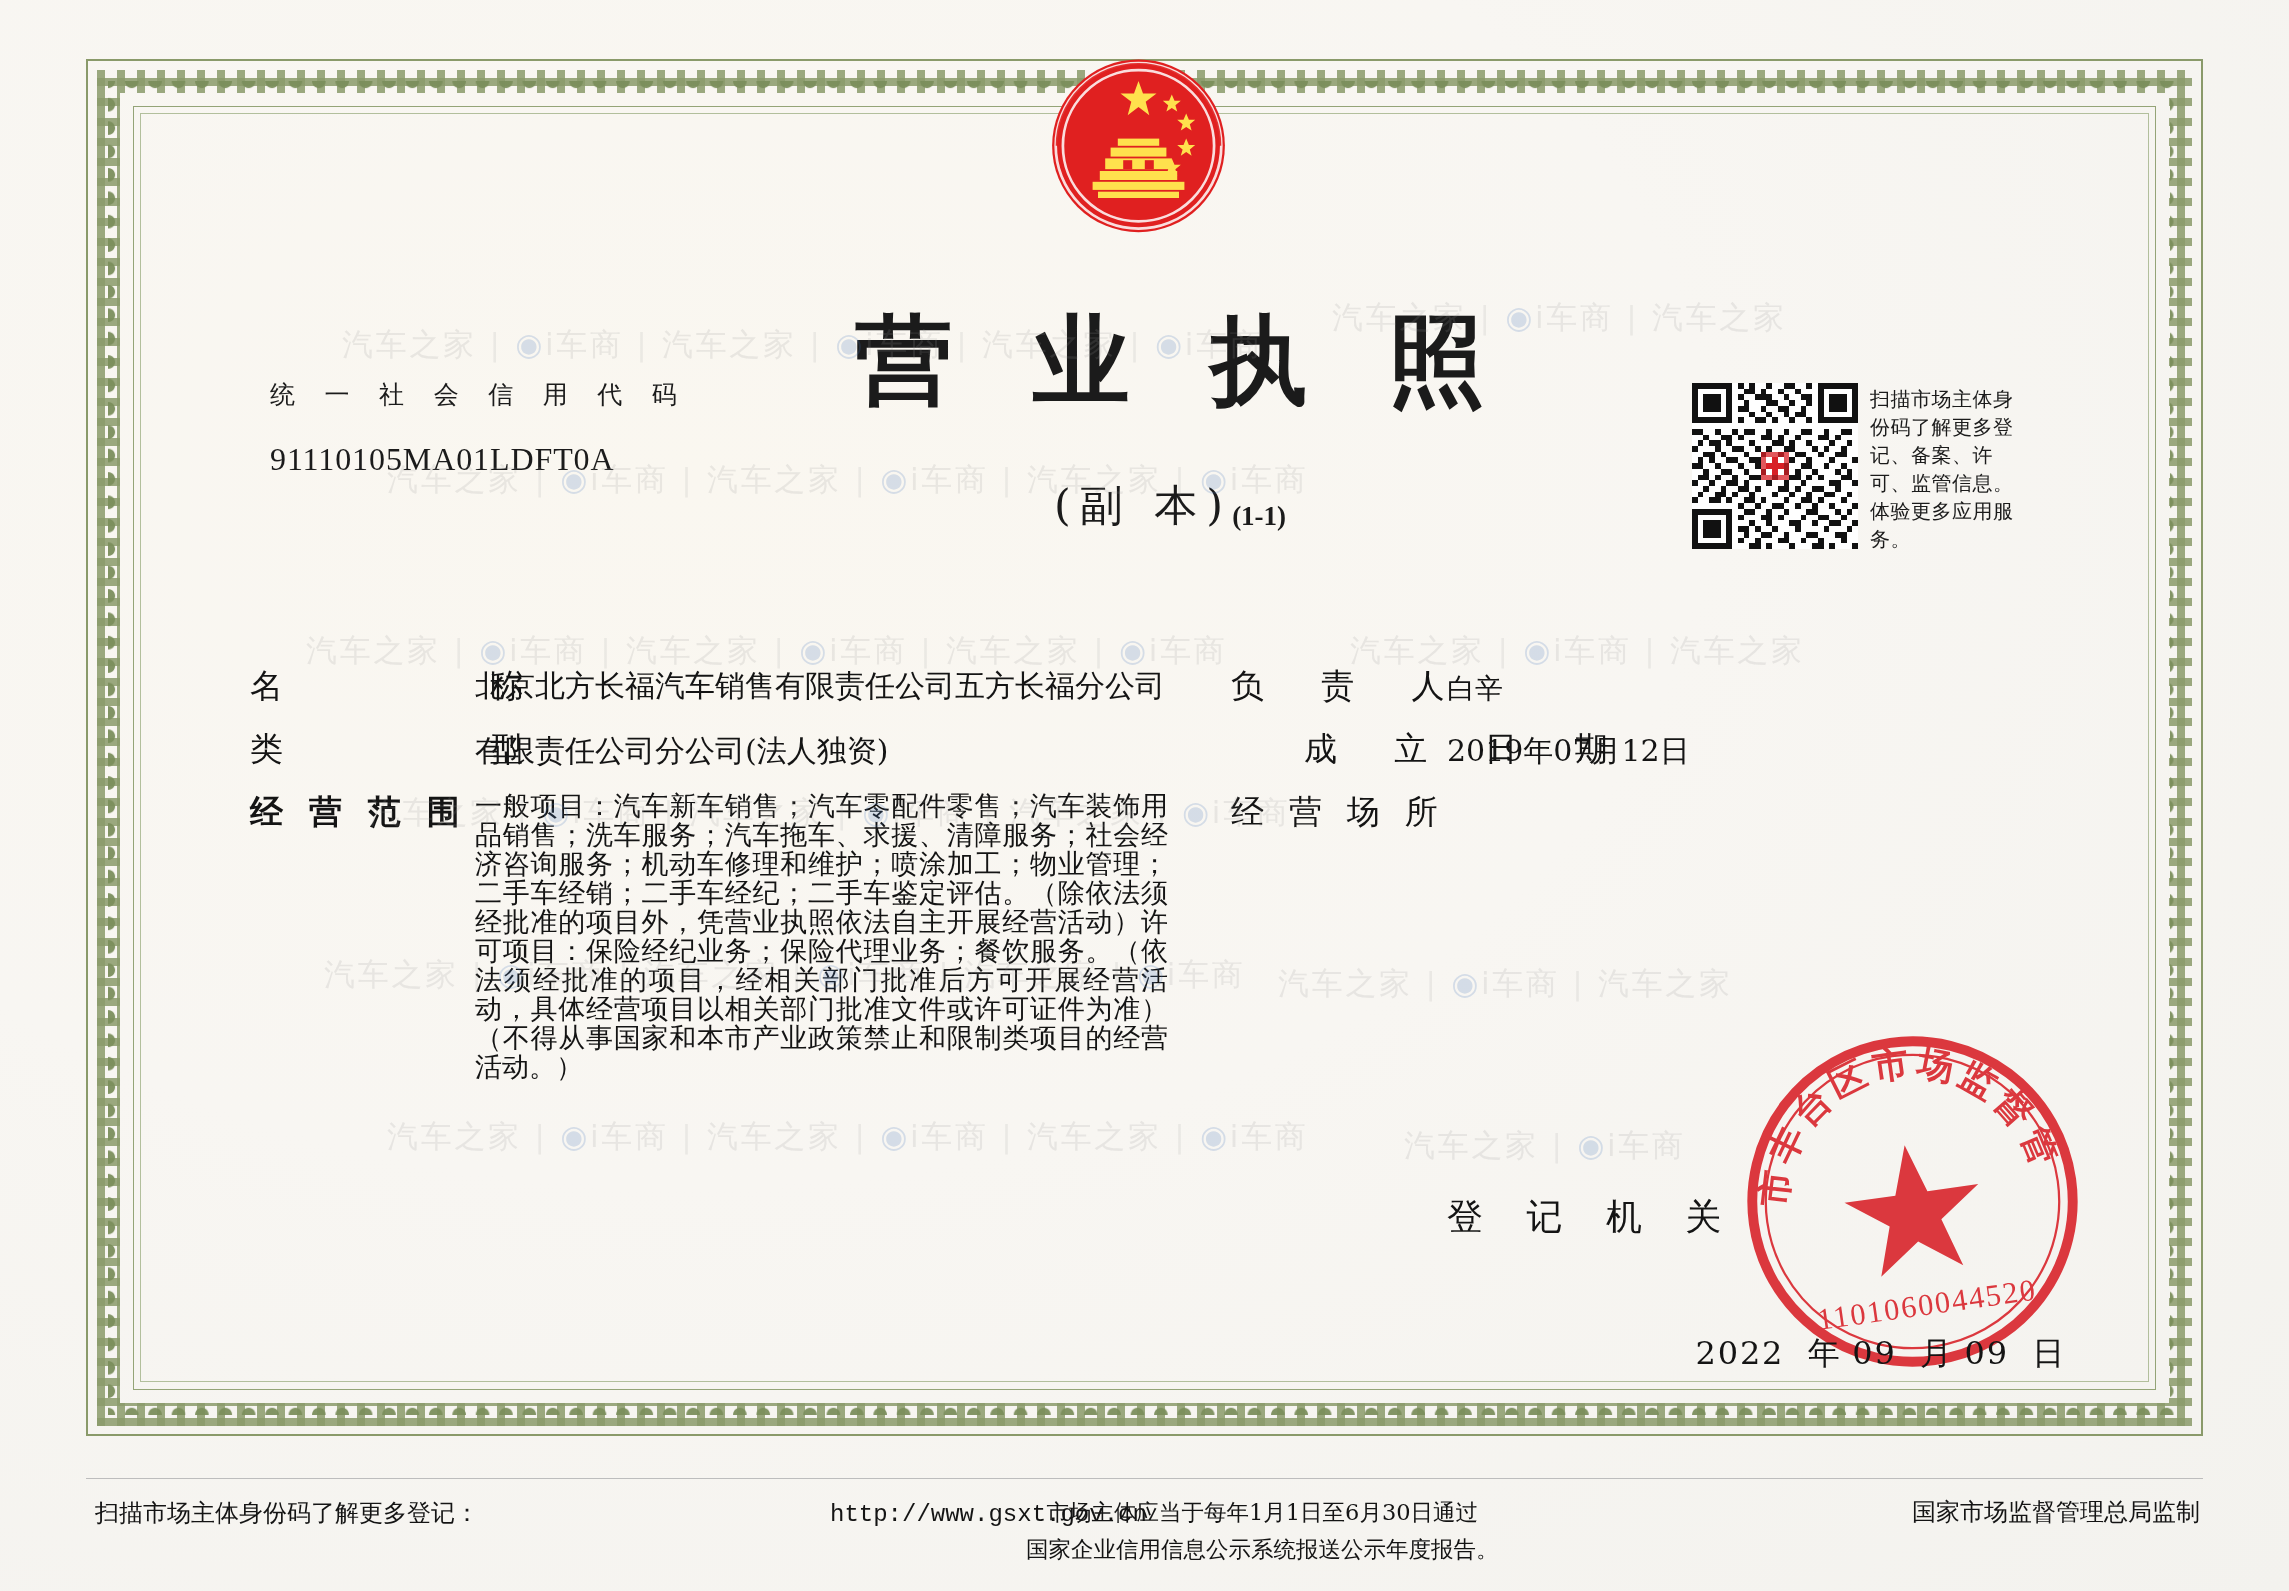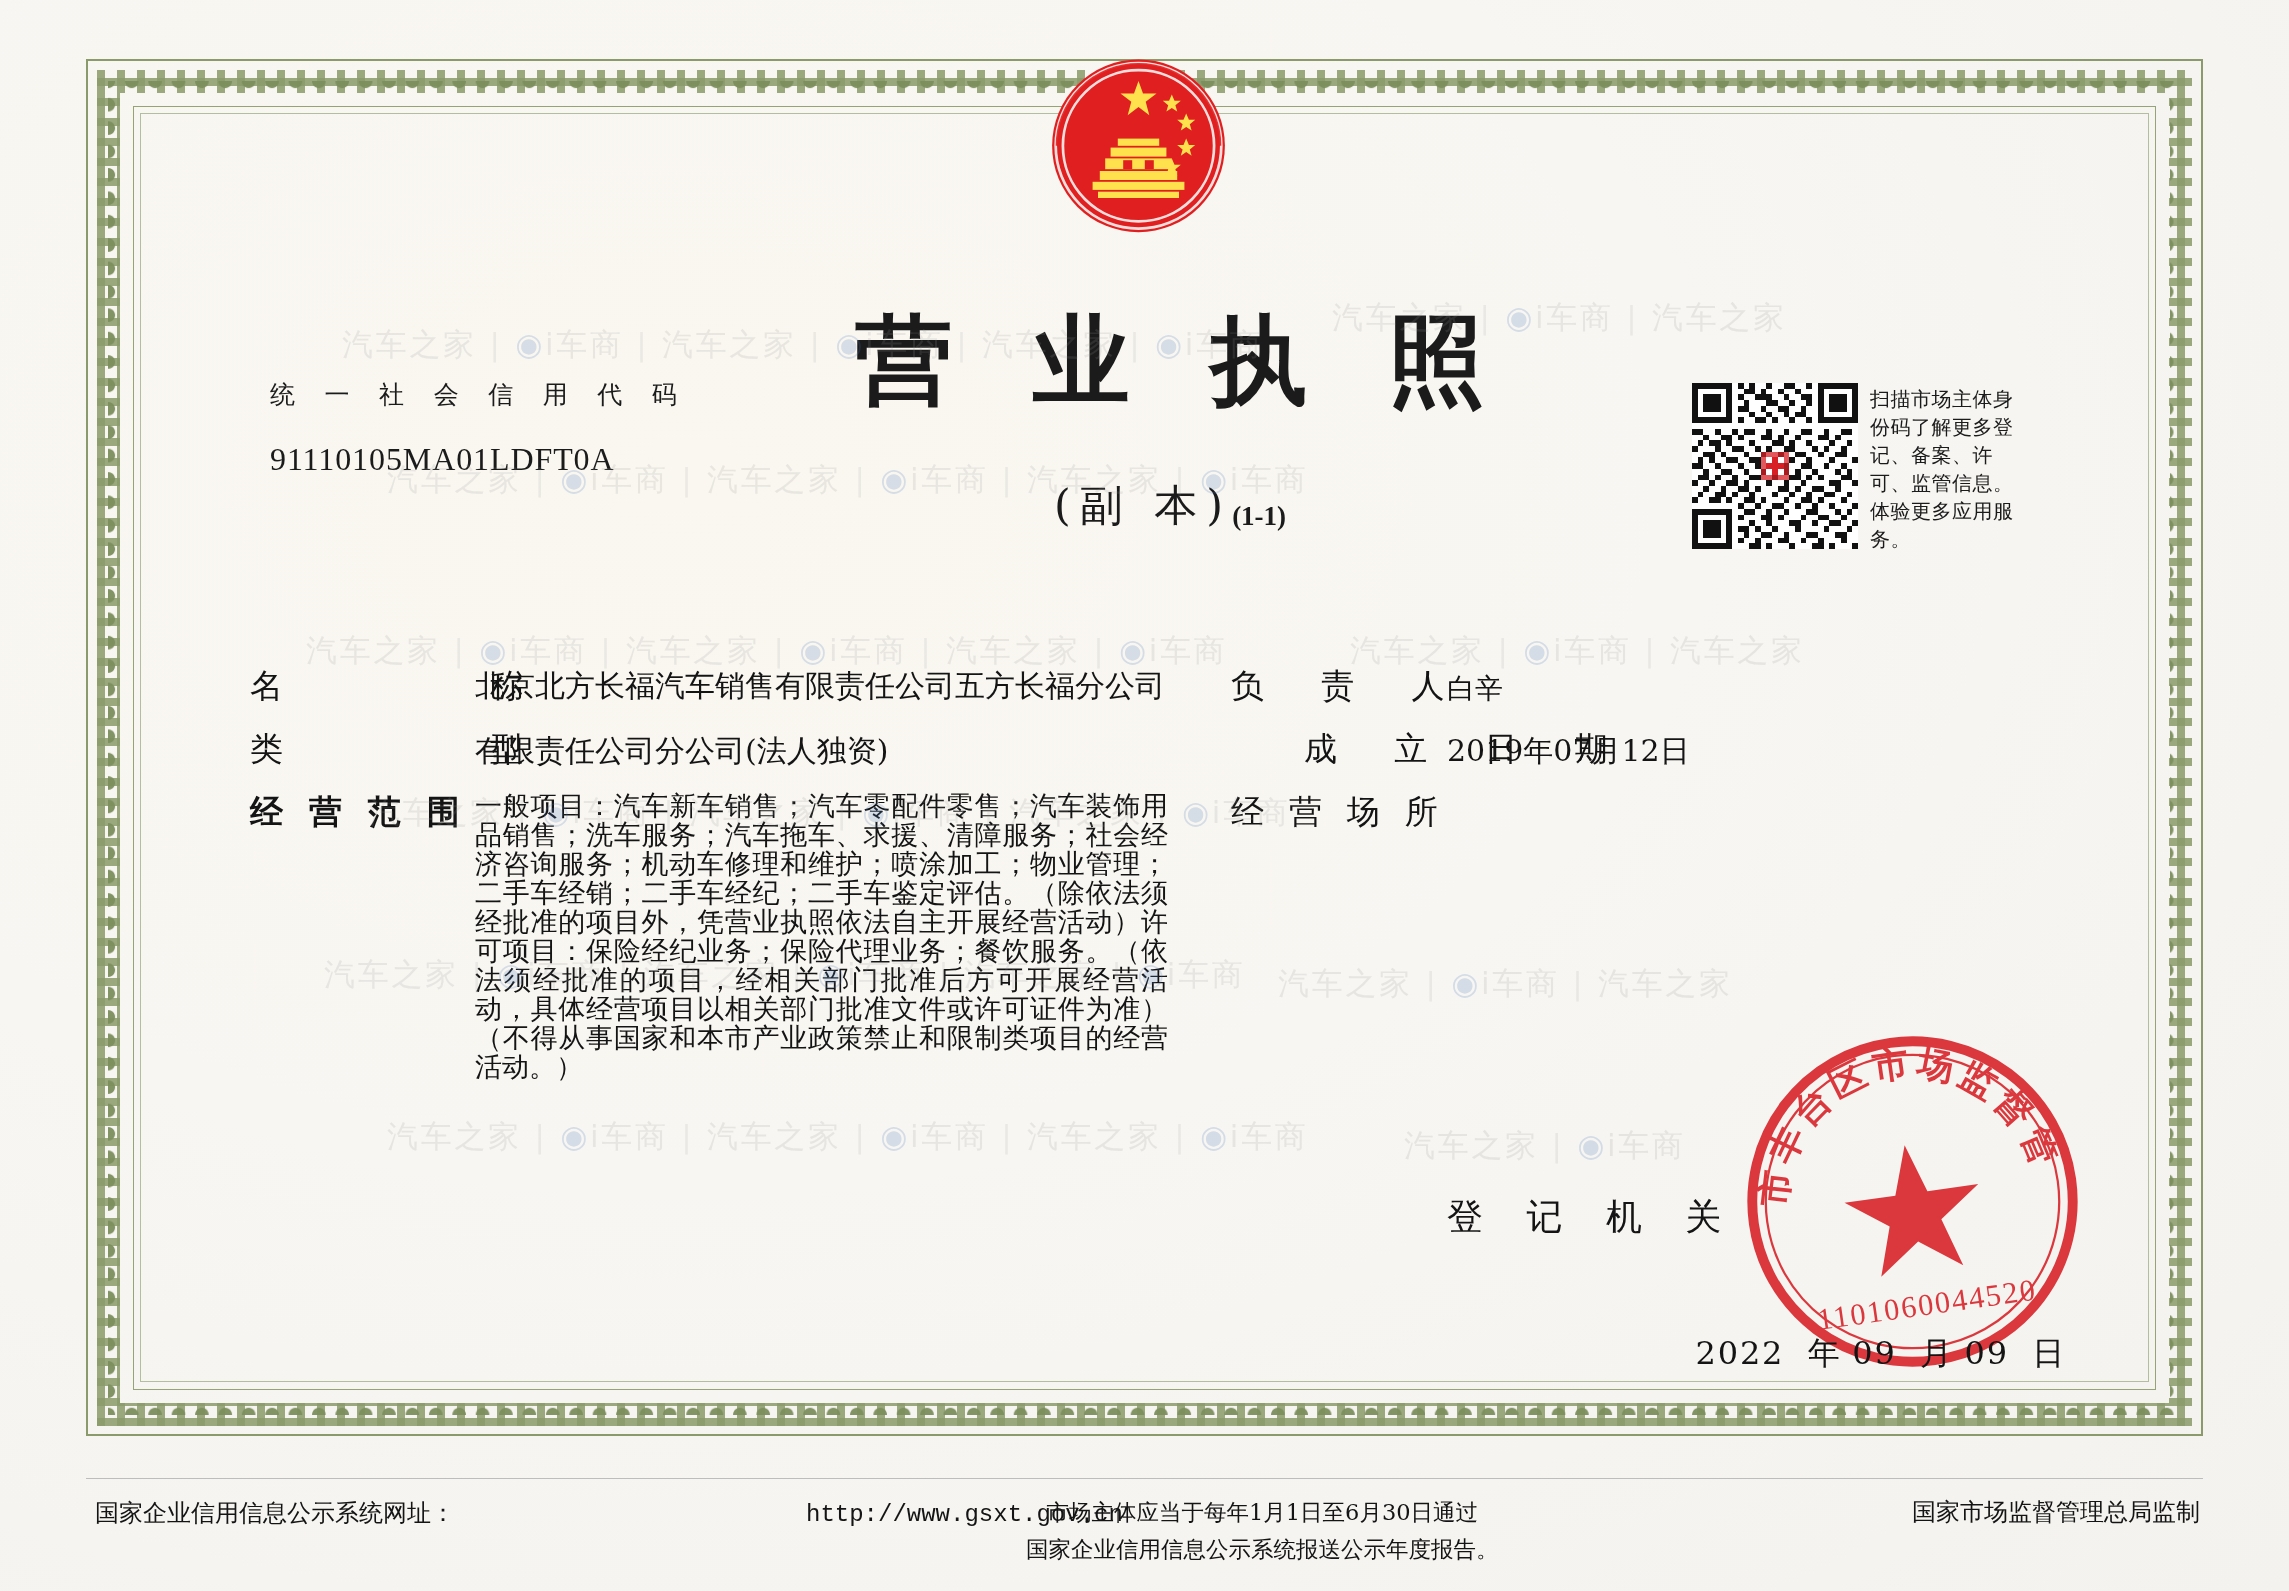--- a/index.html
+++ b/index.html
@@ -632,21 +632,21 @@
     <div class="wm" style="left:387px; top:1116px;"><span>汽车之家</span><span class="sep">|</span><span class="blue">◉</span><span>i车商</span><span class="sep">|</span><span>汽车之家</span><span class="sep">|</span><span class="blue">◉</span><span>i车商</span><span class="sep">|</span><span>汽车之家</span><span class="sep">|</span><span class="blue">◉</span><span>i车商</span></div>
     <div class="wm" style="left:1332px; top:297px;"><span>汽车之家</span><span class="sep">|</span><span class="blue">◉</span><span>i车商</span><span class="sep">|</span><span>汽车之家</span></div>
     <div class="wm" style="left:1350px; top:630px;"><span>汽车之家</span><span class="sep">|</span><span class="blue">◉</span><span>i车商</span><span class="sep">|</span><span>汽车之家</span></div>
     <div class="wm" style="left:1278px; top:963px;"><span>汽车之家</span><span class="sep">|</span><span class="blue">◉</span><span>i车商</span><span class="sep">|</span><span>汽车之家</span></div>
     <div class="wm" style="left:1404px; top:1125px;"><span>汽车之家</span><span class="sep">|</span><span class="blue">◉</span><span>i车商</span></div>
   </div>
 
   <div class="footer">
     <div class="footer-line"></div>
     <div class="footer-left">
-      <span>国家企业信用信息公示系统网址：</span><span class="url">http://www.gsxt.gov.cn</span>
+      <span>扫描市场主体身份码了解更多登记：</span><span class="url">http://www.gsxt.gov.cn</span>
     </div>
     <div class="footer-center">
       <div>市场主体应当于每年1月1日至6月30日通过</div>
       <div>国家企业信用信息公示系统报送公示年度报告。</div>
     </div>
     <div class="footer-right">国家市场监督管理总局监制</div>
   </div>
 </div>
 
 

